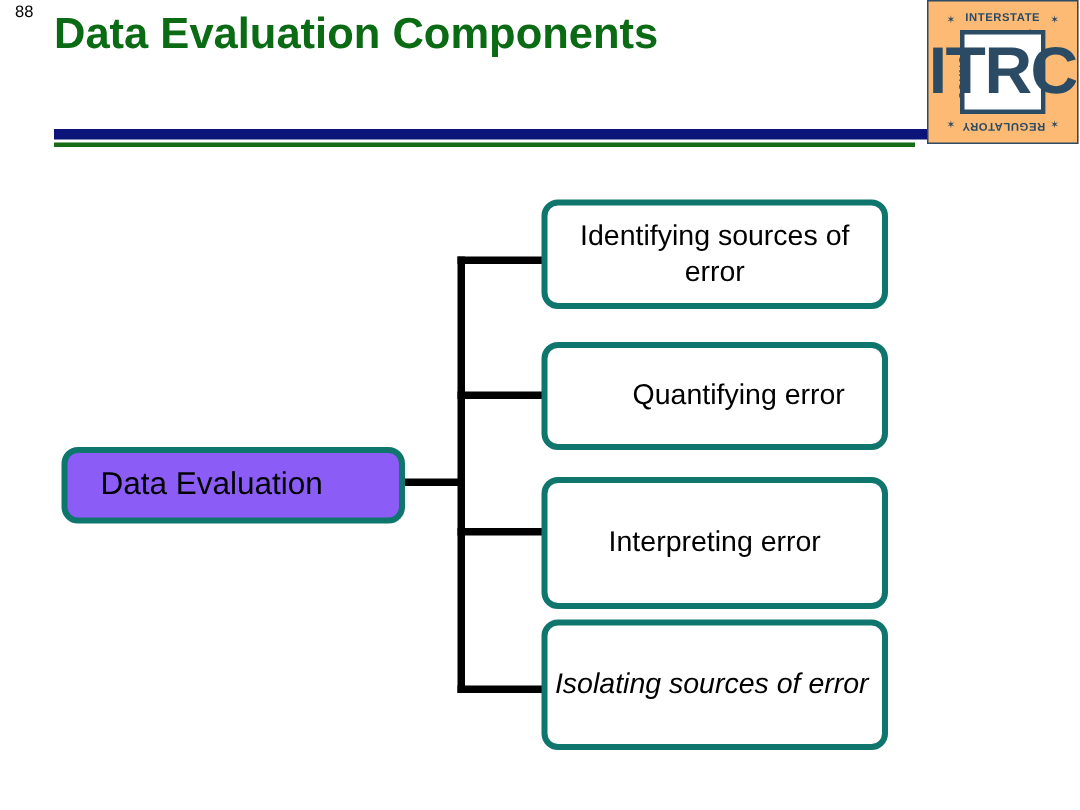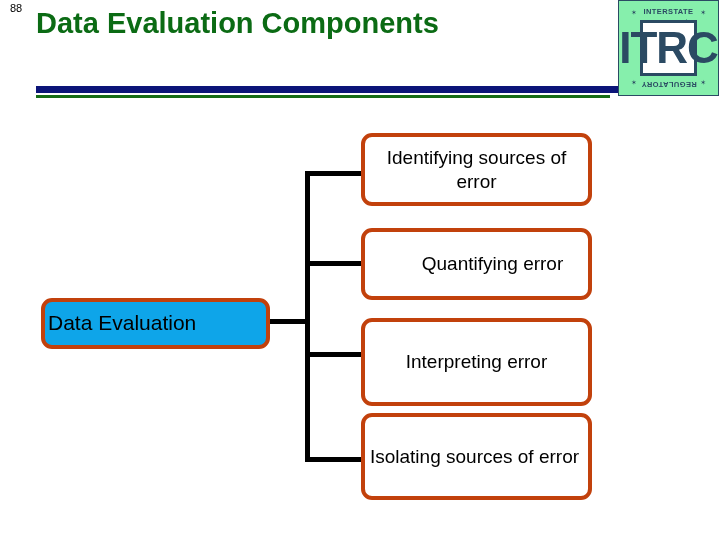--- a/index.html
+++ b/index.html
@@ -52,21 +52,21 @@
   }
 
   
   .logo-box {
     position: absolute;
     left: 618px;
     top: 0px;
     width: 101px;
     height: 96px;
     border: 1px solid #2b4a63;
-    background: #86efac;
+    background: #fdba74;
     box-sizing: border-box;
   }
   .logo-inner {
     position: absolute;
     inset: 4px;
   }
   .logo-word {
     position: absolute;
     font-size: 7.5px;
     font-weight: bold;
@@ -119,52 +119,53 @@
     color: #2b4a63;
     letter-spacing: -1px;
     line-height: 1;
   }
 
   
   .diagram { position: absolute; left: 0; top: 0; width: 720px; height: 540px; }
 
   .node {
     position: absolute;
-    border: 4px solid #c2410c;
+    border: 4px solid #0f766e;
     border-radius: 11px;
     background: #ffffff;
     box-sizing: border-box;
     display: flex;
     align-items: center;
     justify-content: center;
     text-align: center;
     font-size: 19px;
     color: #000000;
     line-height: 1.25;
     padding: 0 4px;
   }
   .node-root {
-    background: #0ea5e9;
+    background: #8b5cf6;
     left: 41px;
     top: 298px;
     width: 229px;
     height: 51px;
     justify-content: flex-start;
     font-size: 21px;
-    padding-left: 3px;
+    padding-left: 22px;
   }
   .node-child { left: 361px; width: 231px; }
   .node-1 { top: 133px; height: 73px; }
   .node-2 { top: 228px; height: 72px; padding-left: 36px; }
   .node-3 { top: 318px; height: 88px; }
   .node-4 { top: 413px; height: 87px; }
   .node-4 .node-label {
     display: block;
     width: 246px;
     margin-left: -4px;
+    font-style: italic;
   }
 
   
   .line { position: absolute; background: #000000; }
   .stub-root   { left: 270px; top: 319px; width: 40px; height: 5px; }
   .trunk       { left: 305px; top: 171px; width: 5px; height: 291px; }
   .branch      { left: 305px; width: 58px; height: 5px; }
   .branch-1 { top: 171px; }
   .branch-2 { top: 261px; }
   .branch-3 { top: 352px; }

